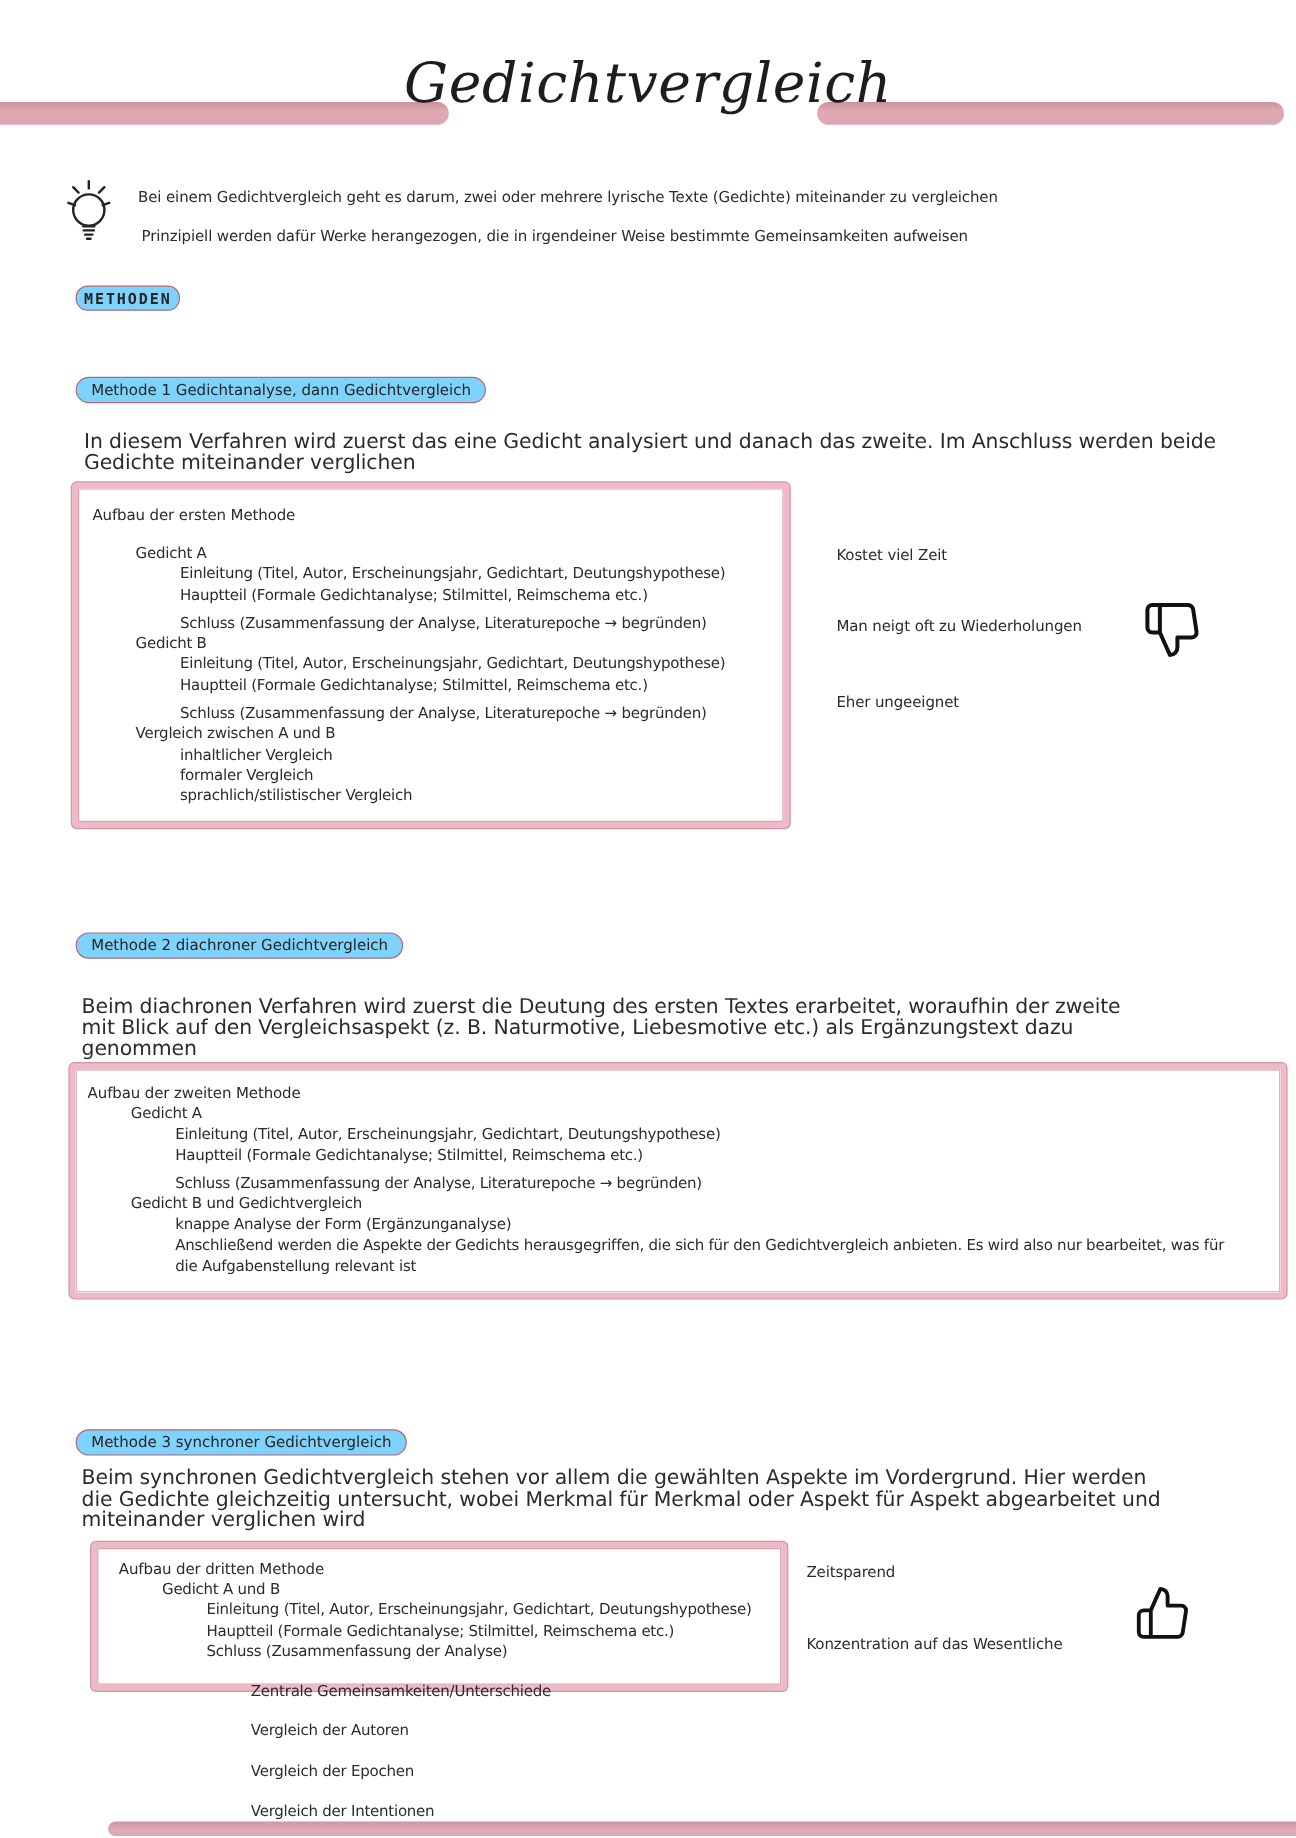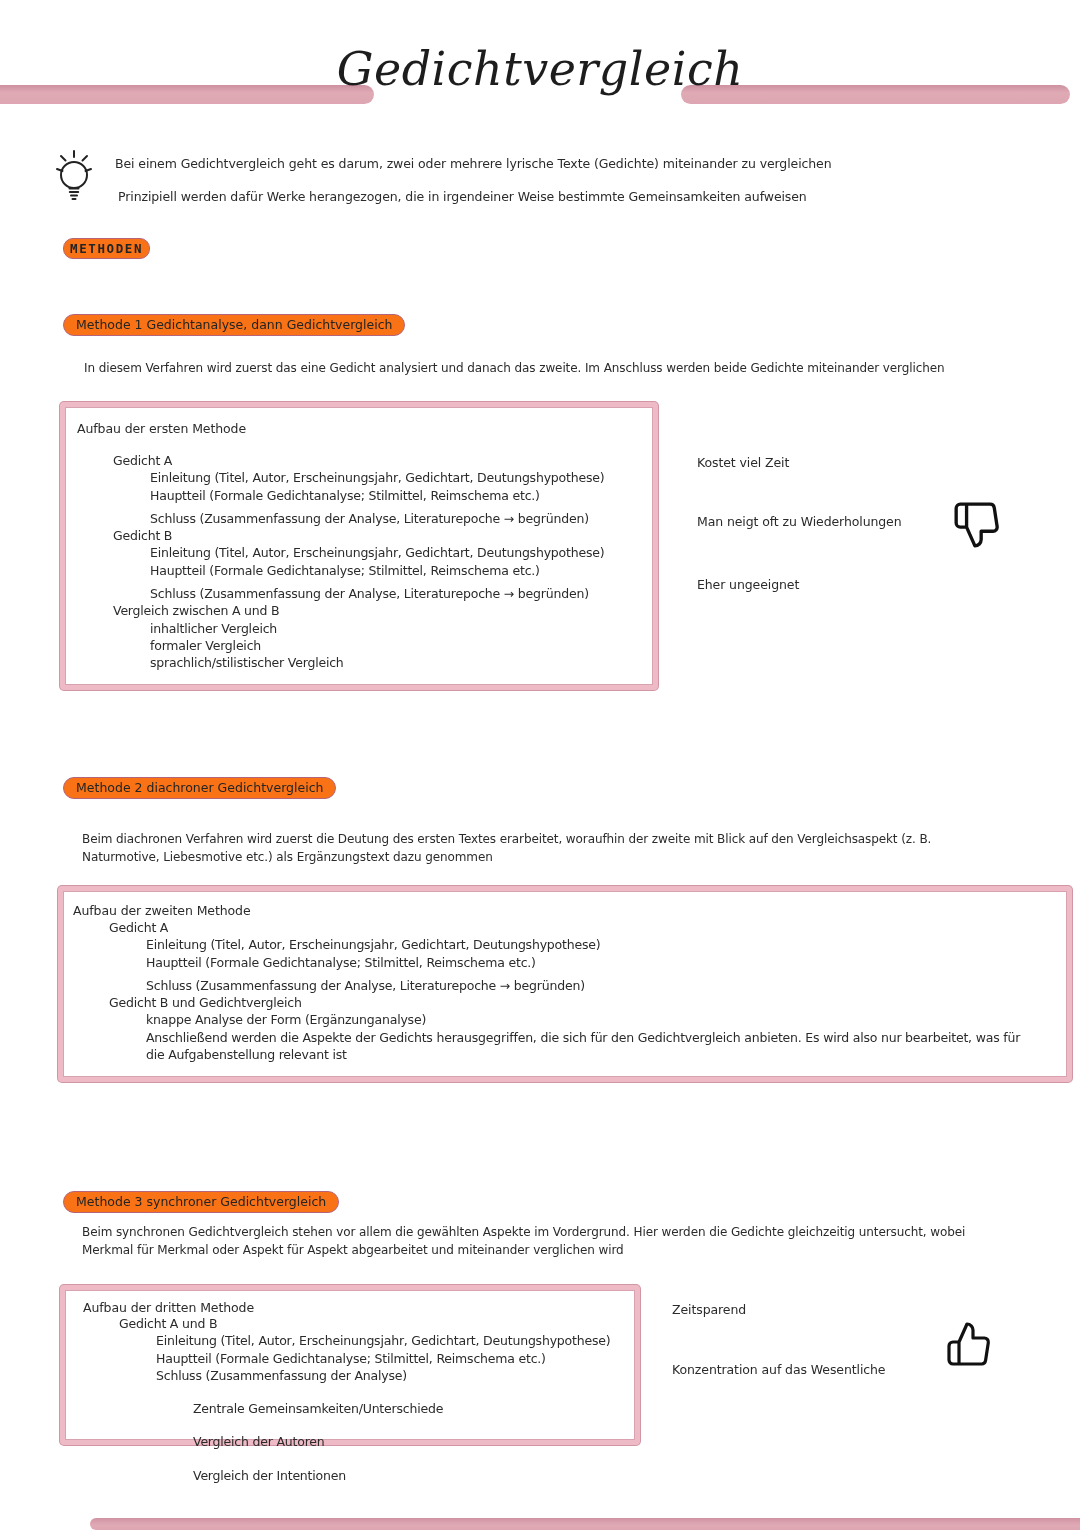--- a/index.html
+++ b/index.html
@@ -15,41 +15,41 @@
          font-family:"DejaVu Serif",serif;font-style:italic;font-weight:400;
          font-size:46px;color:#1d1d1d;letter-spacing:0.5px;}
 
   
   .bulb{position:absolute;left:50px;top:147px;}
   .txt{font-size:12.5px;letter-spacing:-0.1px;white-space:nowrap;}
   .intro1{position:absolute;left:115px;top:156px;}
   .intro2{position:absolute;left:118px;top:189px;}
 
   
-  .pill{position:absolute;background:#f97316;border:1.5px solid #b4657c;border-radius:13px;
+  .pill{position:absolute;background:#7dd3fc;border:1.5px solid #b4657c;border-radius:13px;
         font-size:12.5px;padding:2px 12px 3px;white-space:nowrap;color:#242424;}
   .pill-methoden{left:63px;top:238px;font-family:"DejaVu Sans Mono",monospace;font-weight:bold;
         letter-spacing:1.6px;border-radius:10px;padding:2px 6px;font-size:12.5px;}
   .pill-m1{left:63px;top:314px;}
   .pill-m2{left:63px;top:777px;}
   .pill-m3{left:63px;top:1172px;margin-top:19px;}
 
   
-  .para{position:absolute;font-size:12px;line-height:17.5px;letter-spacing:-0.1px;margin-left:14px;}
+  .para{position:absolute;font-size:17px;line-height:17.5px;letter-spacing:-0.1px;}
   .para1{left:70px;top:360px;width:960px;}
   .para2{left:68px;top:831px;width:880px;}
   .para3{left:68px;top:1224px;width:915px;}
 
   
   .box{position:absolute;box-sizing:border-box;background:#fff;
        border:5px solid #edbac5;border-radius:4px;
        box-shadow:0 0 0 1px #d295a6, inset 0 0 0 1px #d9a2b0;}
   .box1{left:60px;top:402px;width:598px;height:288px;padding:14px 8px 0 12px;}
   .box2{left:58px;top:886px;width:1014px;height:196px;padding:12px 8px 16px 10px;}
-  .box3{left:60px;top:1285px;width:580px;height:160px;padding:10px 6px 0 18px;}
+  .box3{left:76px;top:1285px;width:580px;height:124px;padding:10px 6px 0 18px;}
   .box-title{font-size:12.5px;letter-spacing:-0.1px;}
   .box1 .box-title{margin:0 0 16px 0;}
   .box2 .box-title{margin:0 0 1px 0;}
   .box3 .box-title{margin:0;}
   .ln{font-size:12.5px;line-height:17.3px;letter-spacing:-0.2px;white-space:nowrap;}
   .i1{padding-left:36px;}
   .i2{padding-left:73px;}
   .i3{padding-left:110px;margin-top:16px;}
   .gap{margin-top:6px;}
   .wrap{white-space:normal;max-width:880px;}
@@ -142,20 +142,21 @@
   <div class="para para3">Beim synchronen Gedichtvergleich stehen vor allem die gewählten Aspekte im Vordergrund. Hier werden die Gedichte gleichzeitig untersucht, wobei Merkmal für Merkmal oder Aspekt für Aspekt abgearbeitet und miteinander verglichen wird</div>
 
   <div class="box box3">
     <div class="box-title">Aufbau der dritten Methode</div>
     <div class="ln i1">Gedicht A und B</div>
     <div class="ln i2">Einleitung (Titel, Autor, Erscheinungsjahr, Gedichtart, Deutungshypothese)</div>
     <div class="ln i2">Hauptteil (Formale Gedichtanalyse; Stilmittel, Reimschema etc.)</div>
     <div class="ln i2">Schluss (Zusammenfassung der Analyse)</div>
     <div class="ln i3">Zentrale Gemeinsamkeiten/Unterschiede</div>
     <div class="ln i3">Vergleich der Autoren</div>
+    <div class="ln i3">Vergleich der Epochen</div>
     <div class="ln i3">Vergleich der Intentionen</div>
   </div>
 
   <div class="note n3a">Zeitsparend</div>
   <div class="note n3b">Konzentration auf das Wesentliche</div>
   <svg class="thumb thumb-up" width="48" height="48" viewBox="0 0 24 24">
     <path d="M14 9V5a3 3 0 0 0-3-3l-4 9v11h11.28a2 2 0 0 0 2-1.7l1.38-9a2 2 0 0 0-2-2.3zM7 22H4a2 2 0 0 1-2-2v-7a2 2 0 0 1 2-2h3" fill="none" stroke="#111" stroke-width="1.6" stroke-linecap="round" stroke-linejoin="round"></path>
   </svg>
 
   <div class="footer-rule"></div>

